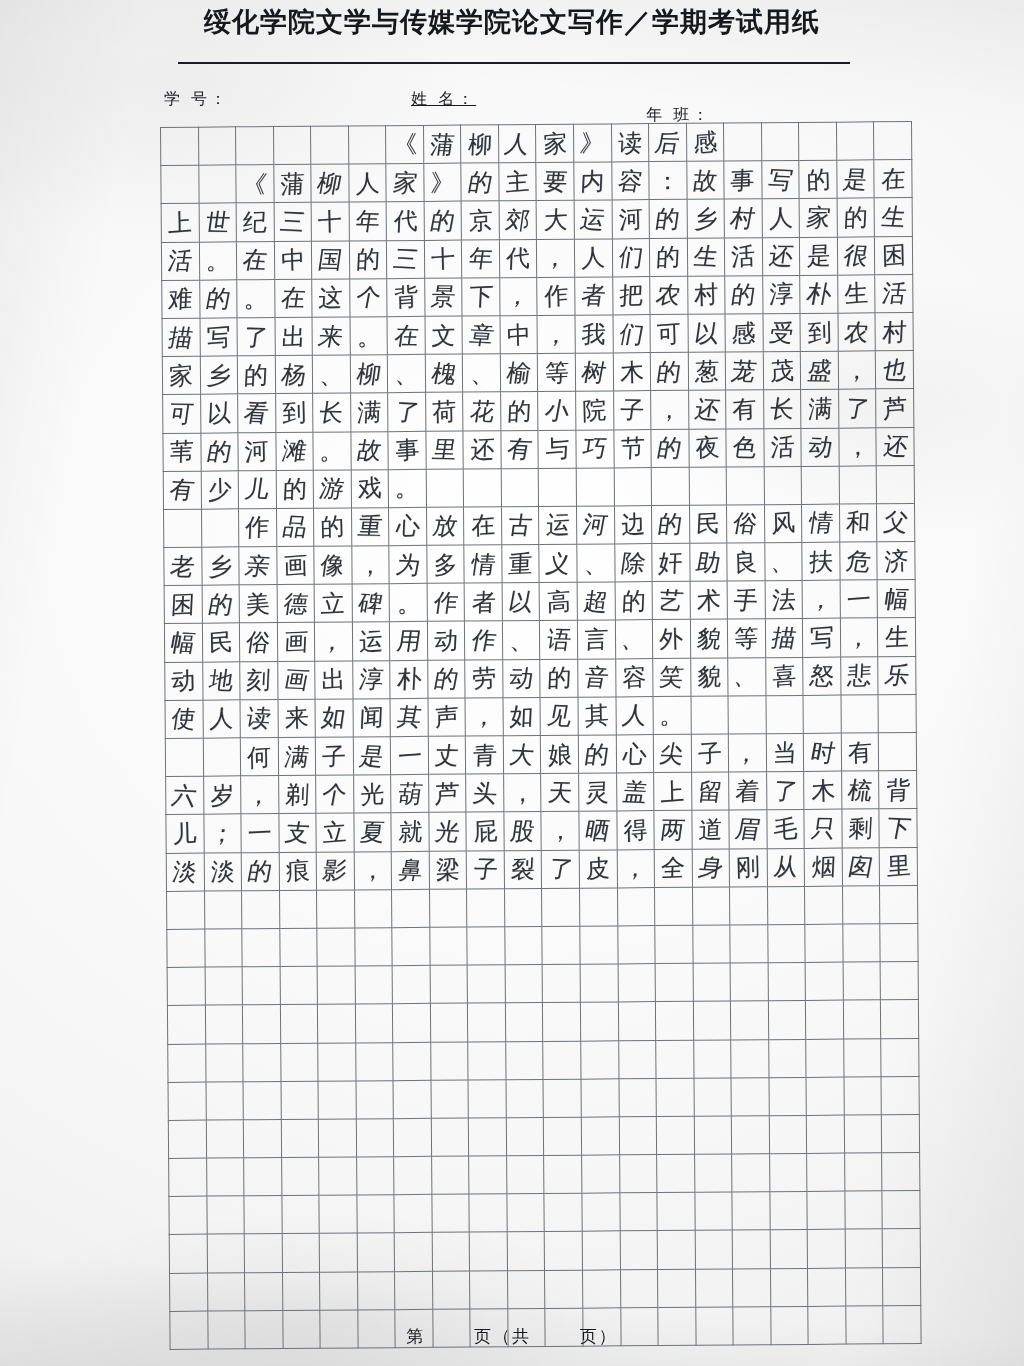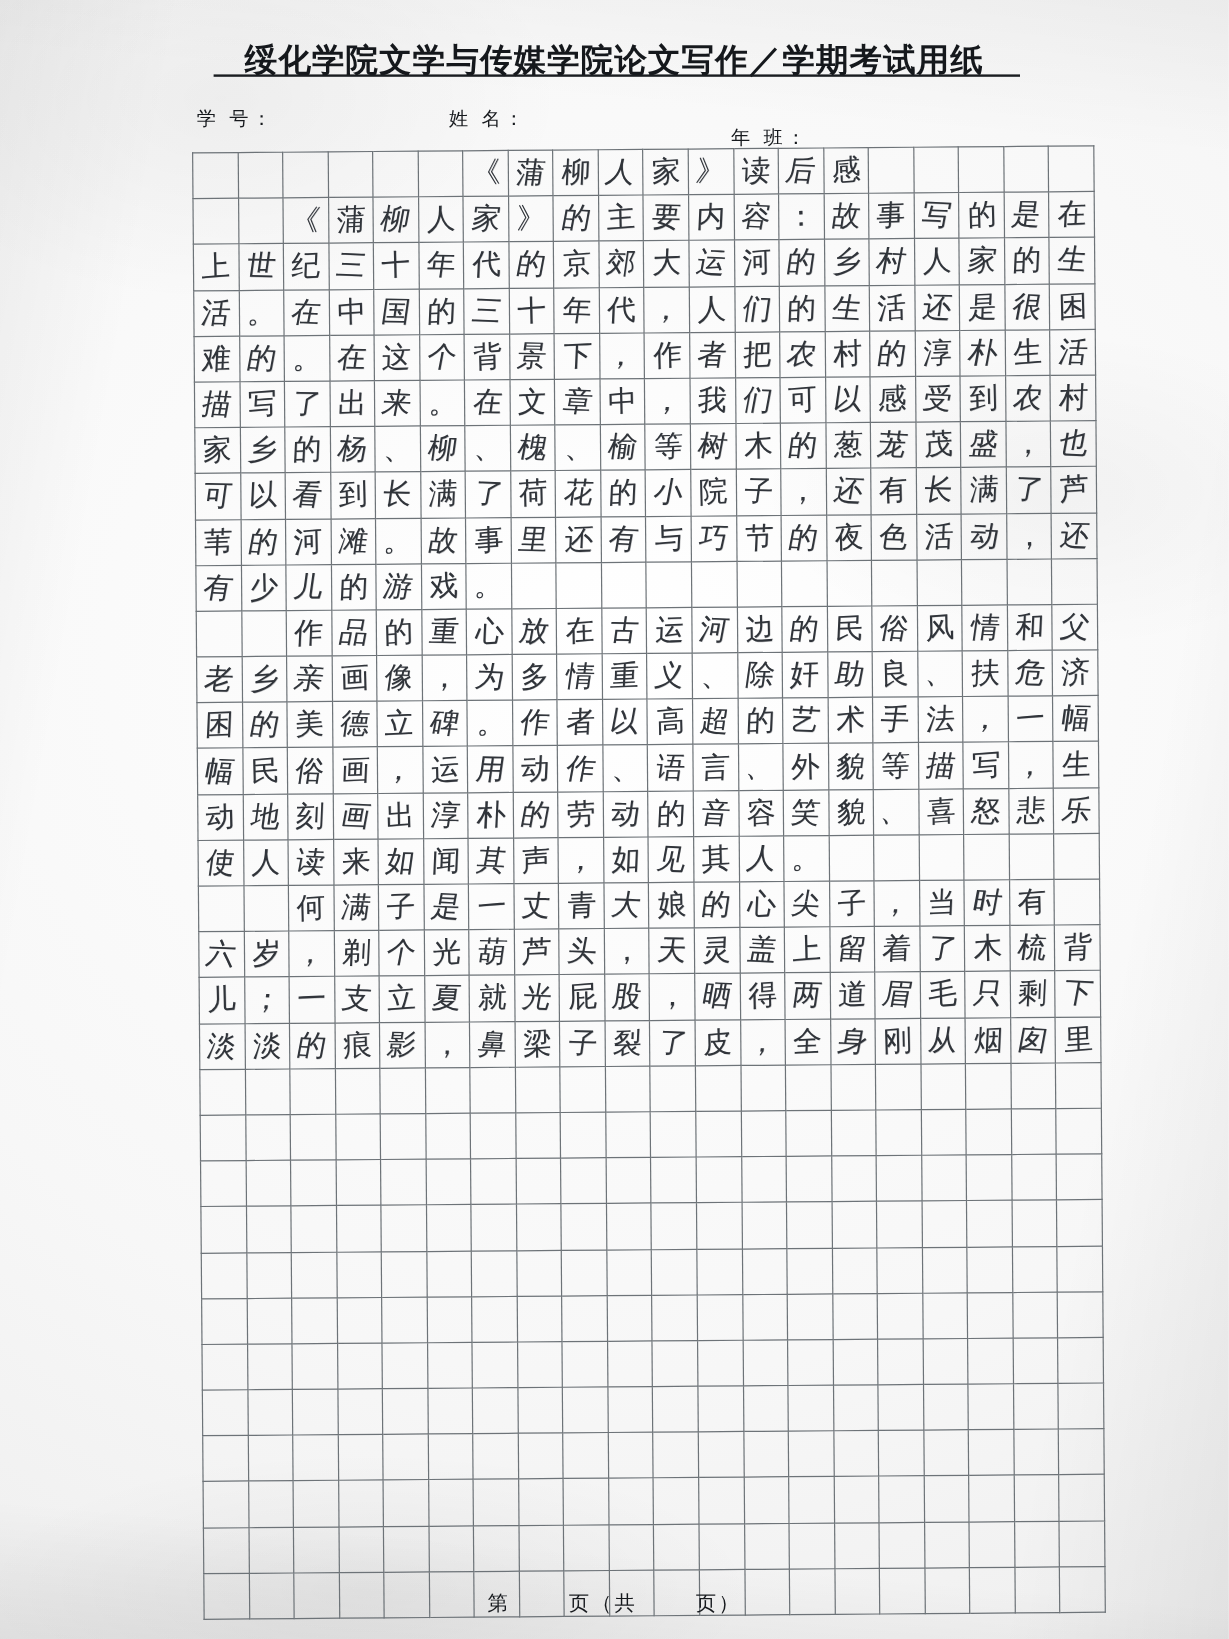--- a/index.html
+++ b/index.html
@@ -32,21 +32,21 @@
       linear-gradient(185deg, rgba(0,0,0,0.04) 0%, rgba(0,0,0,0) 9%, rgba(0,0,0,0) 92%, rgba(0,0,0,0.07) 100%),
       radial-gradient(ellipse 40% 18% at 18% 6%, rgba(0,0,0,0.045), rgba(0,0,0,0) 70%),
       radial-gradient(ellipse 35% 14% at 86% 30%, rgba(0,0,0,0.035), rgba(0,0,0,0) 70%),
       radial-gradient(ellipse 45% 12% at 30% 97%, rgba(0,0,0,0.05), rgba(0,0,0,0) 70%);
     pointer-events: none;
   }
 
   
   #doc-title {
     position: absolute;
-    top: 32px;
+    top: 4px;
     left: 0;
     width: 100%;
     text-align: center;
     font-family: "DejaVu Serif", serif;
     font-weight: bold;
     font-size: 27px;
     letter-spacing: 1px;
     color: #15181c;
   }
   #title-rule {
@@ -76,21 +76,21 @@
     letter-spacing: 3px;
   }
   .field .lbl { white-space: nowrap; }
   .field .blank {
     display: inline-block;
     width: 110px;
     border-bottom: 0px solid transparent;
     height: 16px;
   }
   #field-xh { margin-left: 14px; }
-  #field-xm { margin-left: 35px; }
+  #field-xm { margin-left: 72px; text-decoration: underline; }
   #field-nb { margin-left: 60px; margin-top: 32px; }
 
   
   #grid-wrap {
     position: absolute;
     left: 160px;
     top: 124px;
     width: 752px;
     height: 1190px;
   }

